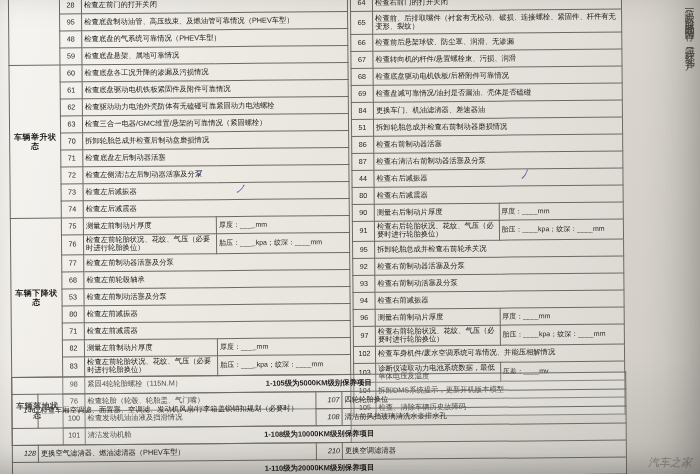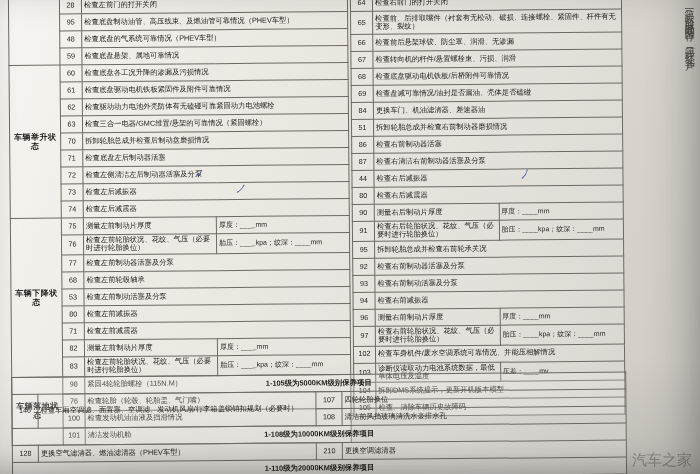--- a/index.html
+++ b/index.html
@@ -37,36 +37,37 @@
     height:14px;
     background:rgba(255,255,255,0.18);
   }
   .num{width:17px;text-align:center;font-size:7.2px;}
   .sect{
     width:46px;text-align:center;font-weight:bold;font-size:8px;
     letter-spacing:0.5px;
   }
   .itm{font-size:7.3px;}
   .meas{font-size:7px;color:#2a2723;}
-  .ctr{text-align:center;}
+  .ctr{text-align:right;font-style:italic;}
   .band{
     text-align:center;font-size:7.4px;font-weight:bold;background:rgba(255,255,255,0.10);
   }
   .left-col{left:10px;top:-6px;width:340px;}
   .right-col{left:352px;top:-6px;width:272px;}
   .bottom-tbl{left:10px;top:374px;width:614px;}
   .spine{
     position:absolute;right:2px;top:4px;width:60px;height:200px;
     font-size:10px;color:#3a3733;line-height:1.35;
     writing-mode:vertical-rl;text-orientation:upright;
     letter-spacing:2px;opacity:0.85;
   }
   .wm{
-    position:absolute;right:8px;bottom:4px;font-size:15px;color:#7b7974;opacity:0.8;
+    position:absolute;right:8px;bottom:4px;font-size:11px;color:#7b7974;opacity:0.8;
     font-family:"Liberation Sans", sans-serif;
+    font-style:italic;
   }
   .hand{
     position:absolute;color:#2b3fa0;font-size:11px;opacity:0.85;
     font-family:"Liberation Serif", serif;
   }
   .ink1{left:196px;top:166px;transform:rotate(-8deg);}
   .ink2{left:236px;top:180px;transform:rotate(6deg);}
   .ink3{left:520px;top:168px;transform:rotate(-6deg);}
   .shadow-edge{
     position:absolute;left:0;top:0;width:700px;height:474px;

